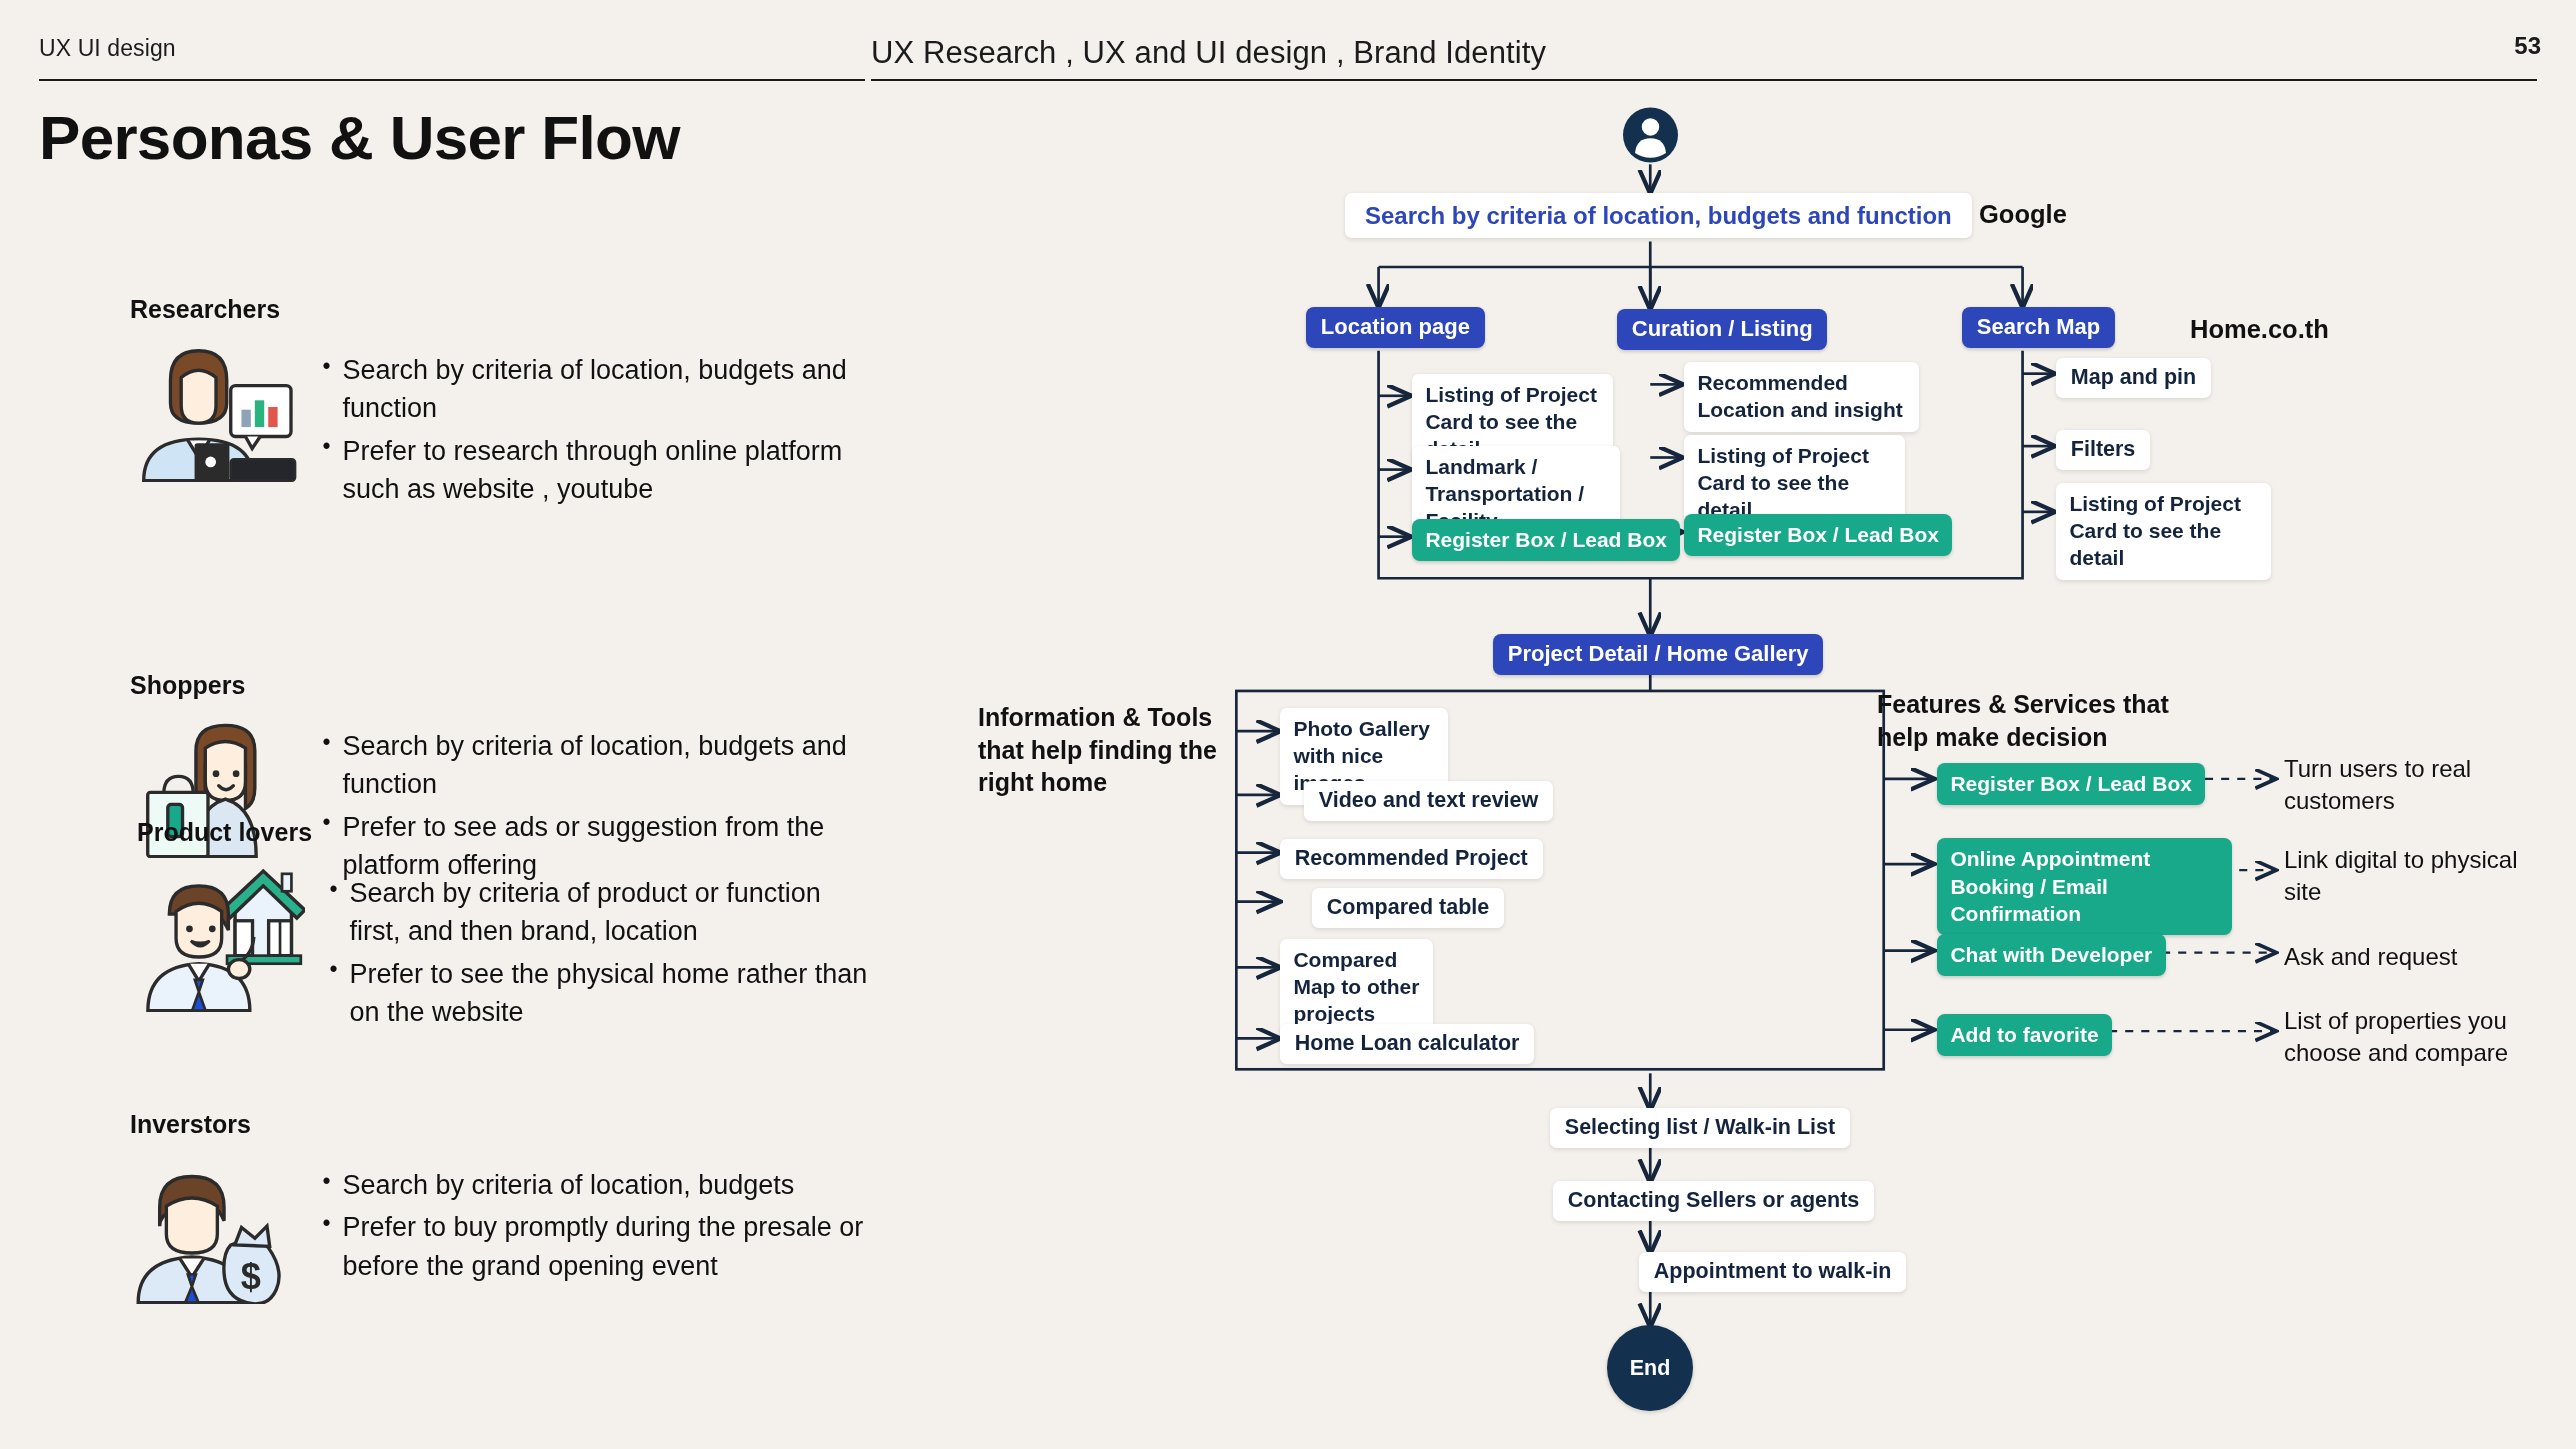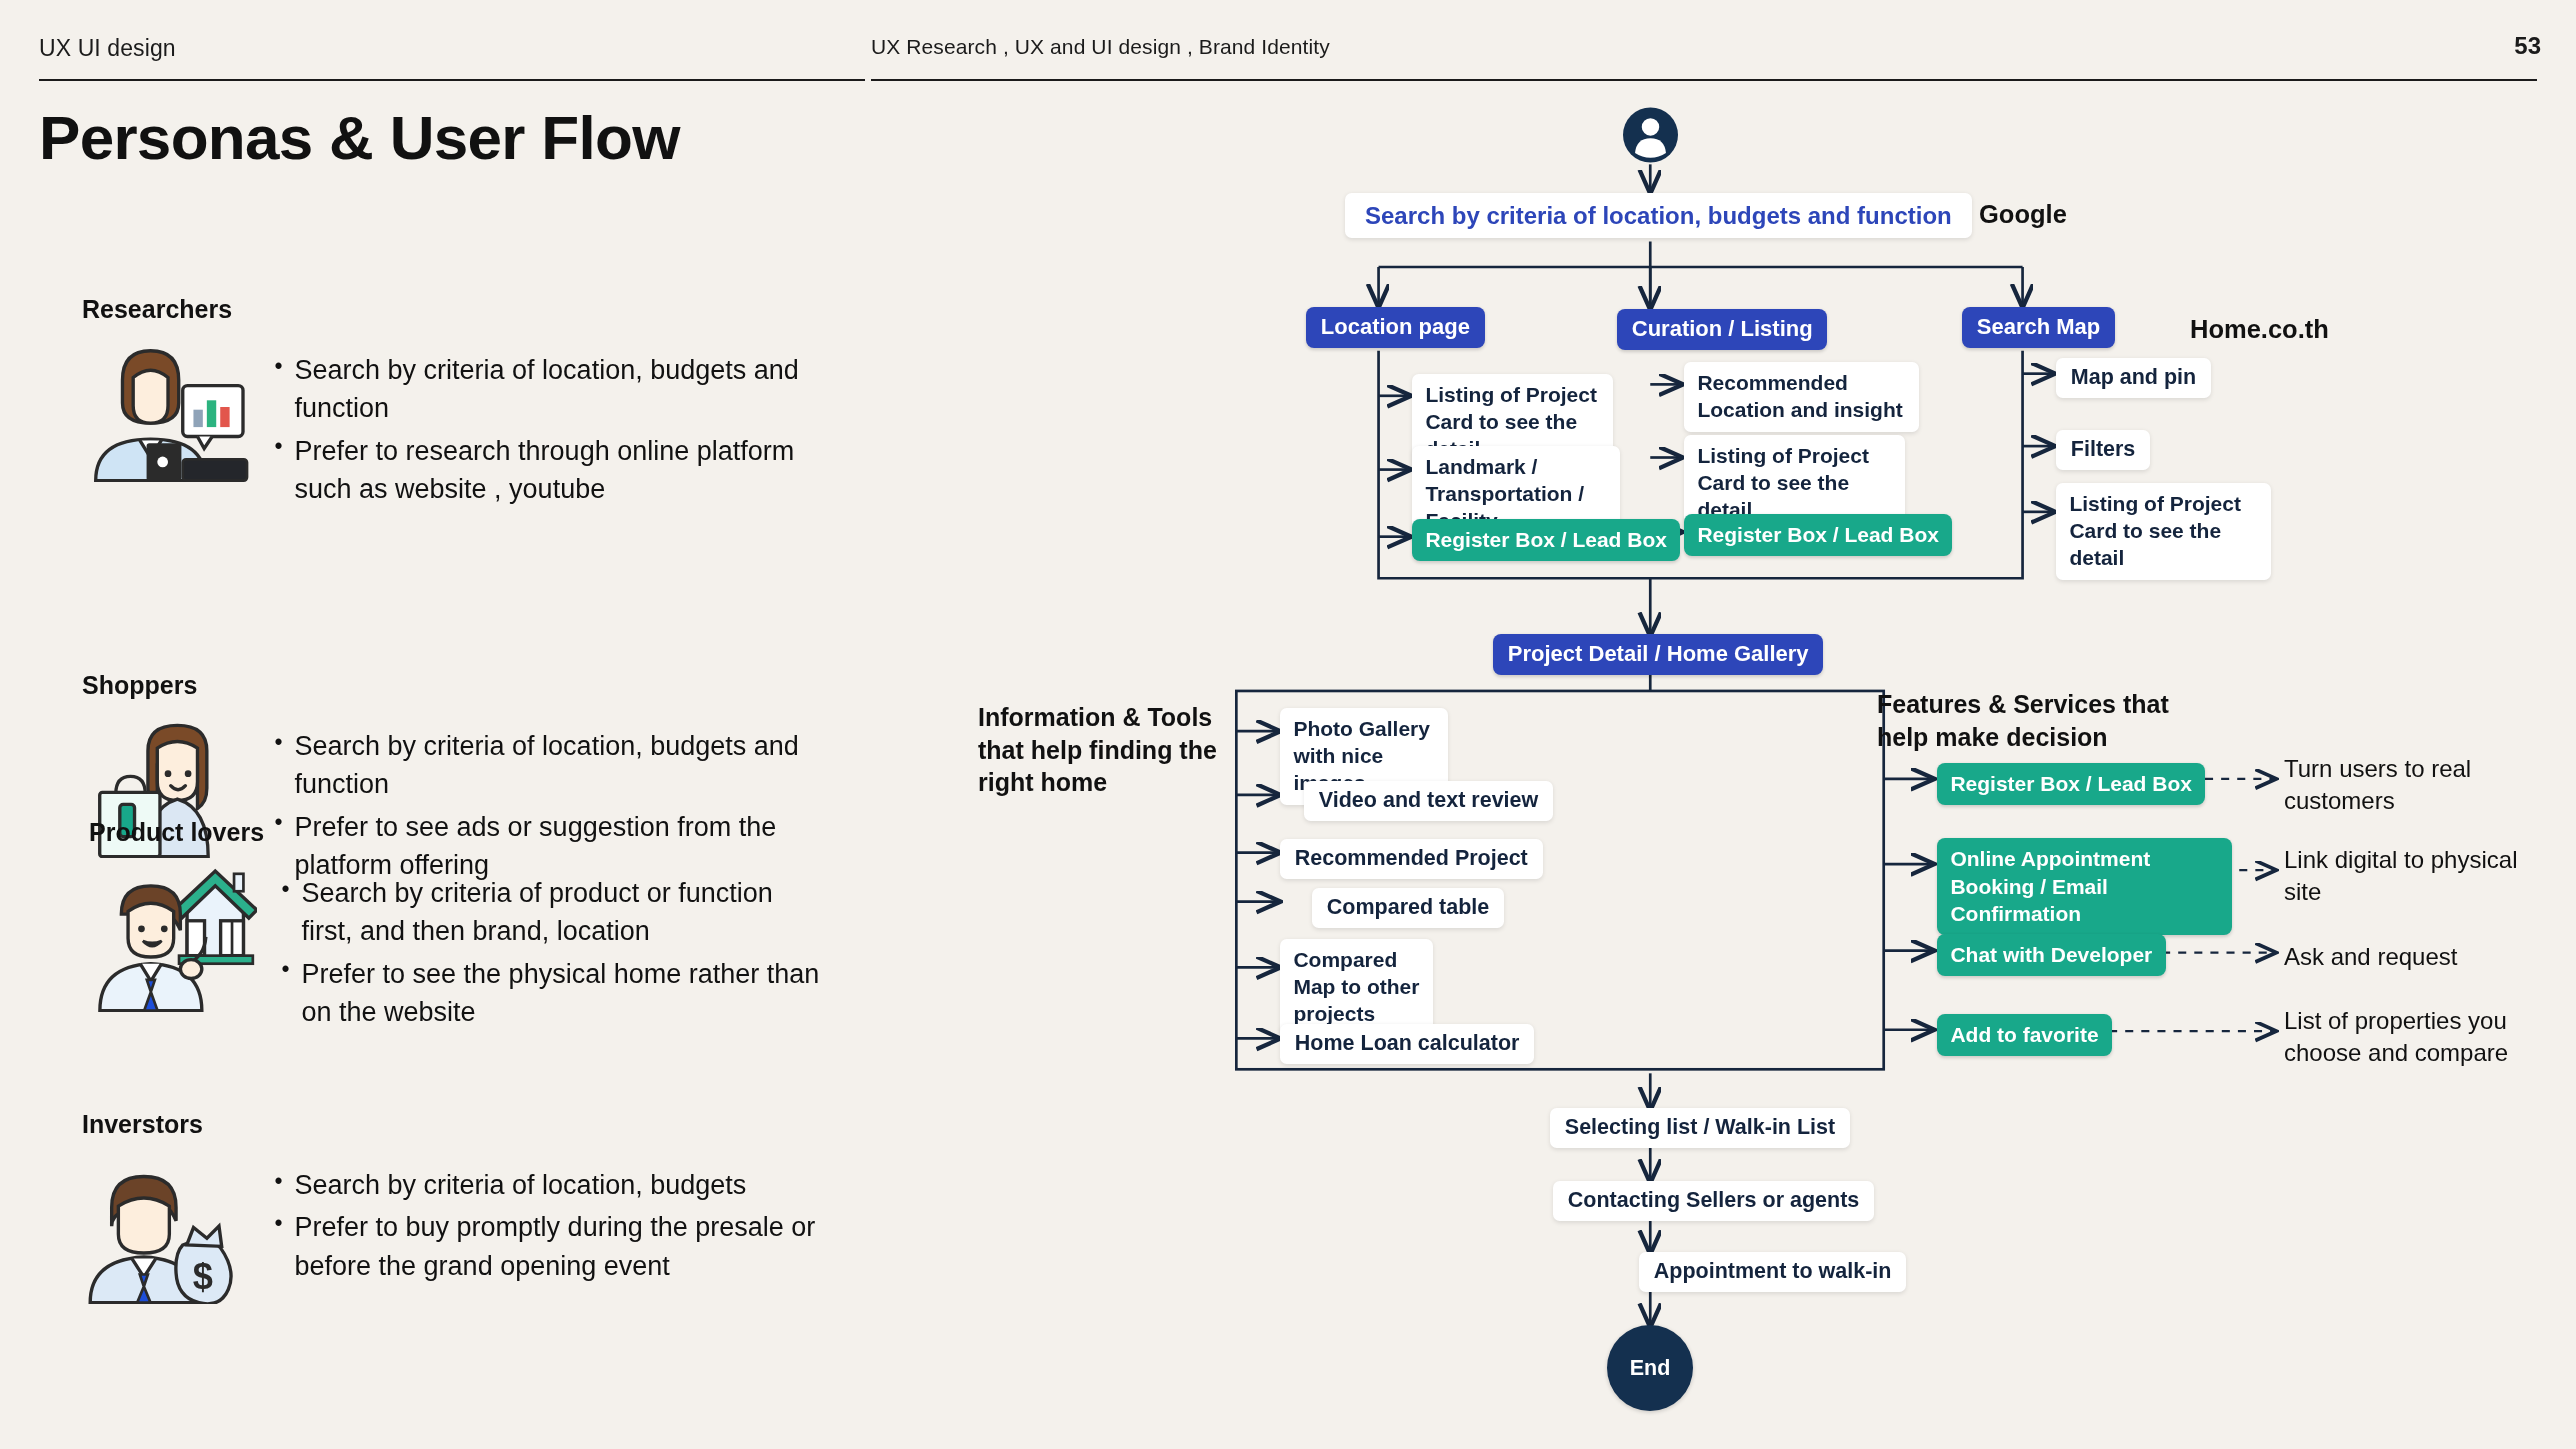--- a/index.html
+++ b/index.html
@@ -11,42 +11,42 @@
   }
   .page { position: relative; width: 2576px; height: 1431px; }
 
   
   .hdr-left {
     position: absolute; left: 39px; top: 35px;
     font-size: 23px; color: #1b1b1b; letter-spacing: 0.1px;
   }
   .hdr-mid {
     position: absolute; left: 871px; top: 35px;
-    font-size: 21px; color: #1b1b1b; letter-spacing: 0.1px;
+    font-size: 31px; color: #1b1b1b; letter-spacing: 0.1px;
   }
   .hdr-page {
     position: absolute; right: 35px; top: 32px;
     font-size: 24px; font-weight: 700; color: #1b1b1b; margin-left: 48px;
   }
   .rule-left {
     position: absolute; left: 39px; top: 79px; width: 826px;
     height: 2px; background: #1b1b1b;
   }
   .rule-right {
     position: absolute; left: 871px; top: 79px; width: 1666px;
     height: 2px; background: #1b1b1b;
   }
   .title {
     position: absolute; left: 39px; top: 102px;
     font-size: 62px; font-weight: 800; color: #111;
     letter-spacing: -0.7px;
   }
 
   
-  .persona { position: absolute; }
+  .persona { position: absolute; margin-left: 48px; }
   .persona-name {
     font-size: 25px; font-weight: 700; color: #111;
     margin-bottom: 4px;
   }
   .persona-body { display: flex; align-items: flex-start; }
   .persona-art { width: 168px; flex: 0 0 168px; }
   .persona-art svg { display: block; }
   .persona-list { margin-left: 19px; padding-top: 23px; }
   .persona-list li {
     list-style: none; position: relative; padding-left: 25.5px;

